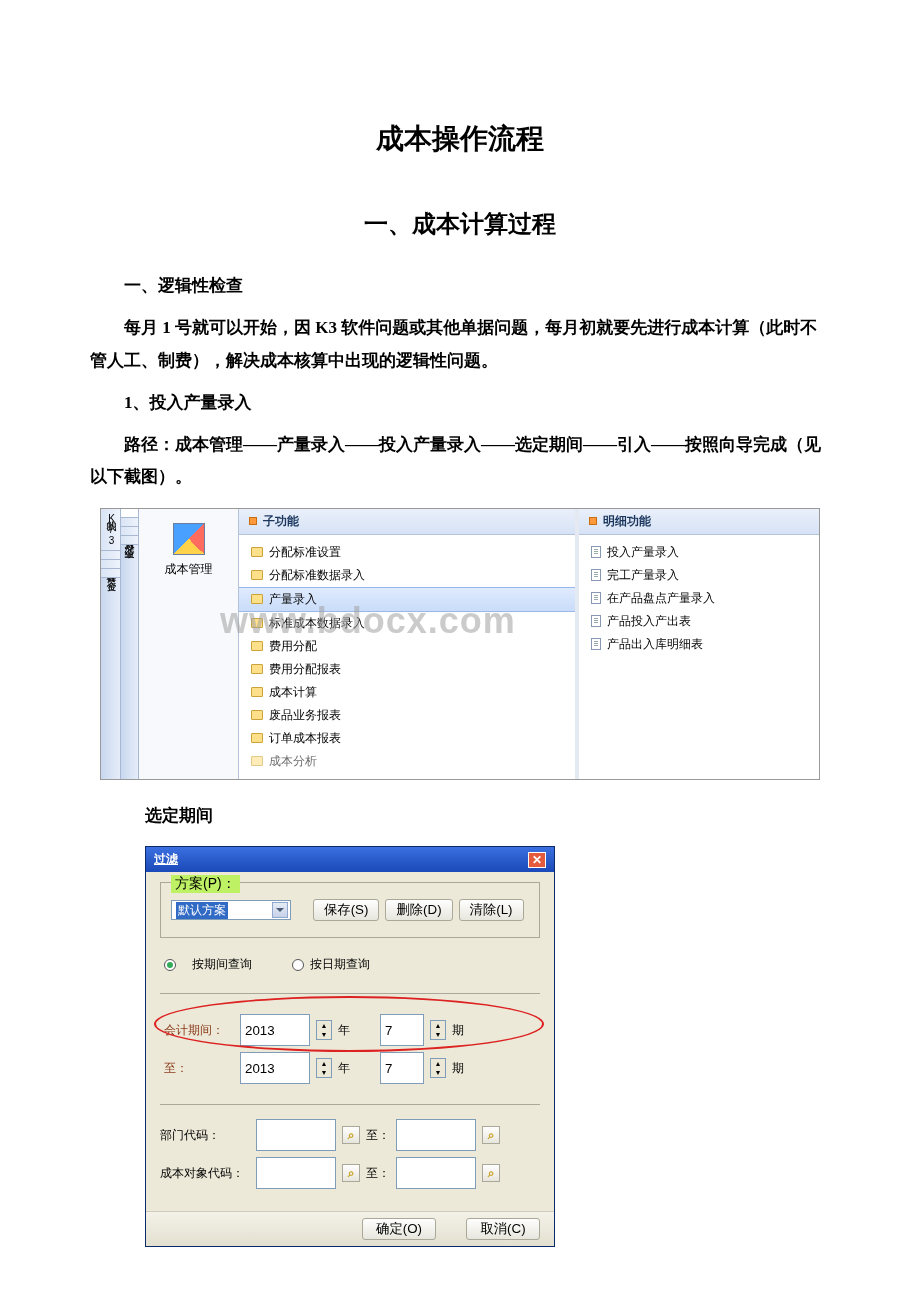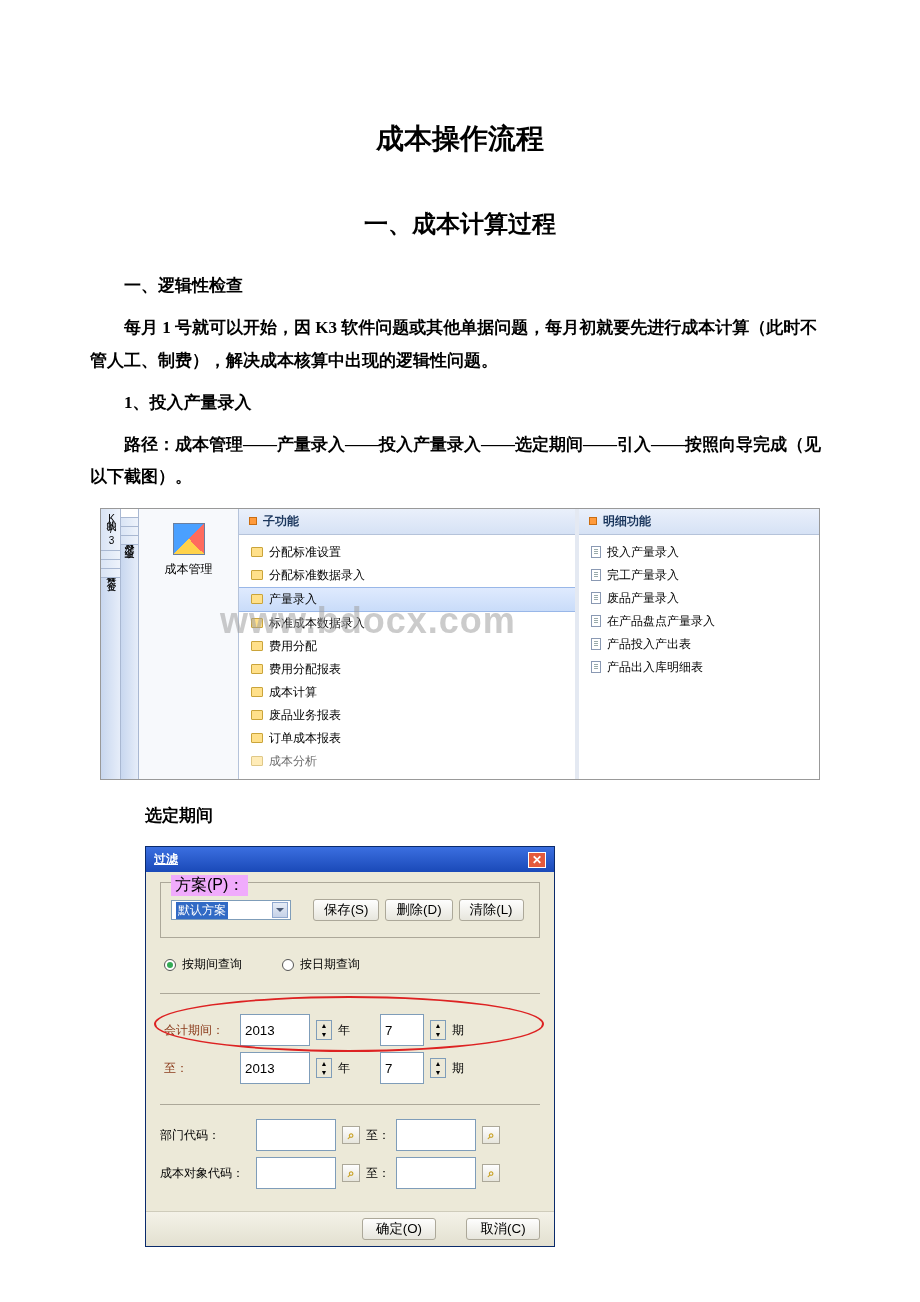--- a/index.html
+++ b/index.html
@@ -140,23 +140,23 @@
   .dlg-body { padding: 10px 14px 12px; }
   .gbox {
     border: 1px solid #aca899;
     padding: 10px 10px 10px 10px;
     margin-bottom: 12px;
     position: relative;
   }
   .gbox-legend {
     position: absolute;
     top: -8px; left: 10px;
-    background: #f0abfc;
+    background: #bef264;
     padding: 0 4px;
-    font-size: 16px;
+    font-size: 14px;
   }
   .row { display:flex; align-items:center; gap:6px; margin: 6px 0; }
   .dd {
     width: 120px; height: 20px; border:1px solid #7f9db9; background:#fff;
     display:flex; align-items:center; justify-content:space-between; padding:0 2px 0 4px;
   }
   .dd-sel { background:#316ac5; color:#fff; padding:0 2px; }
   .dd-arrow { width:16px; height:16px; background:linear-gradient(#e6ecf6,#c6d2e8); border:1px solid #90a8cf; display:flex;align-items:center;justify-content:center; }
   .dd-arrow::after{content:"";border-left:4px solid transparent;border-right:4px solid transparent;border-top:4px solid #4a5a77;}
   .btn {
@@ -273,24 +273,20 @@
         <span>明细功能</span>
       </div>
       <div class="k3-list">
         <div class="k3-item">
               <span class="ico-file"></span>
               <span>投入产量录入</span>
             </div>
         <div class="k3-item">
               <span class="ico-file"></span>
               <span>完工产量录入</span>
-            </div>
-        <div class="k3-item">
-              <span class="ico-file"></span>
-              <span>废品产量录入</span>
             </div>
         <div class="k3-item">
               <span class="ico-file"></span>
               <span>在产品盘点产量录入</span>
             </div>
         <div class="k3-item">
               <span class="ico-file"></span>
               <span>产品投入产出表</span>
             </div>
         <div class="k3-item">
@@ -320,21 +316,21 @@
           <span class="dd-arrow"></span>
         </div>
         <div style="width:10px"></div>
         <button class="btn">保存(S)</button>
         <button class="btn">删除(D)</button>
         <button class="btn">清除(L)</button>
       </div>
     </div>
 
     <div class="row" style="gap:40px;margin:10px 4px 14px;">
-      <label class="row" style="gap:6px">
+      <label class="row" style="gap:16px">
         <span class="radio checked"></span>
         <span>按期间查询</span>
       </label>
       <label class="row" style="gap:6px">
         <span class="radio"></span>
         <span>按日期查询</span>
       </label>
     </div>
 
     <div class="gbox" style="border-top:1px solid #aca899;border-left:none;border-right:none;border-bottom:1px solid #aca899;padding:14px 4px;position:relative">

